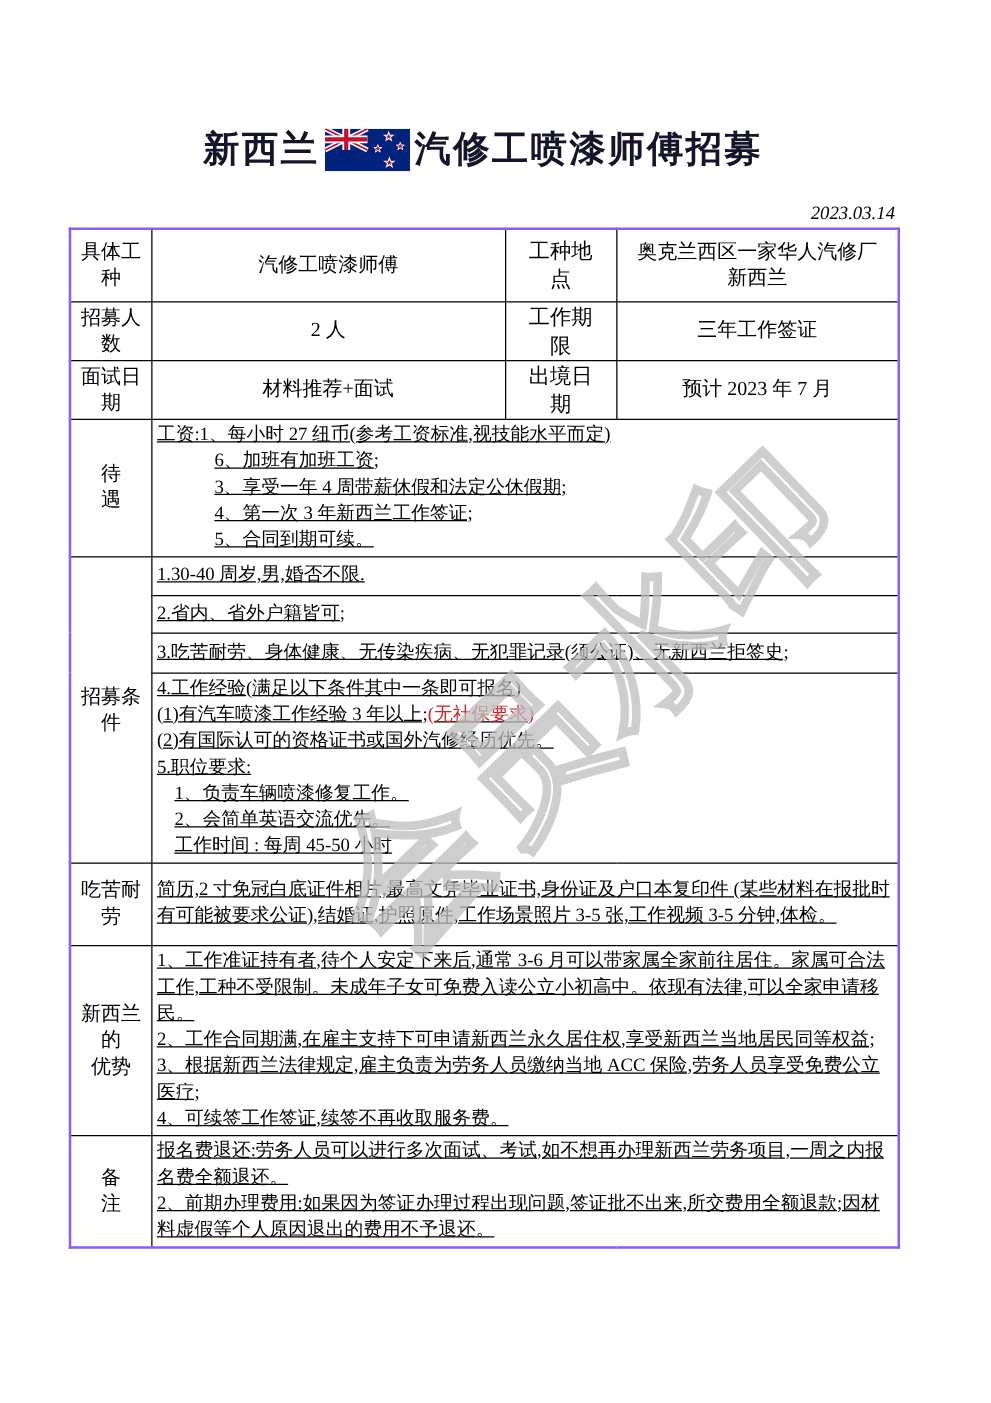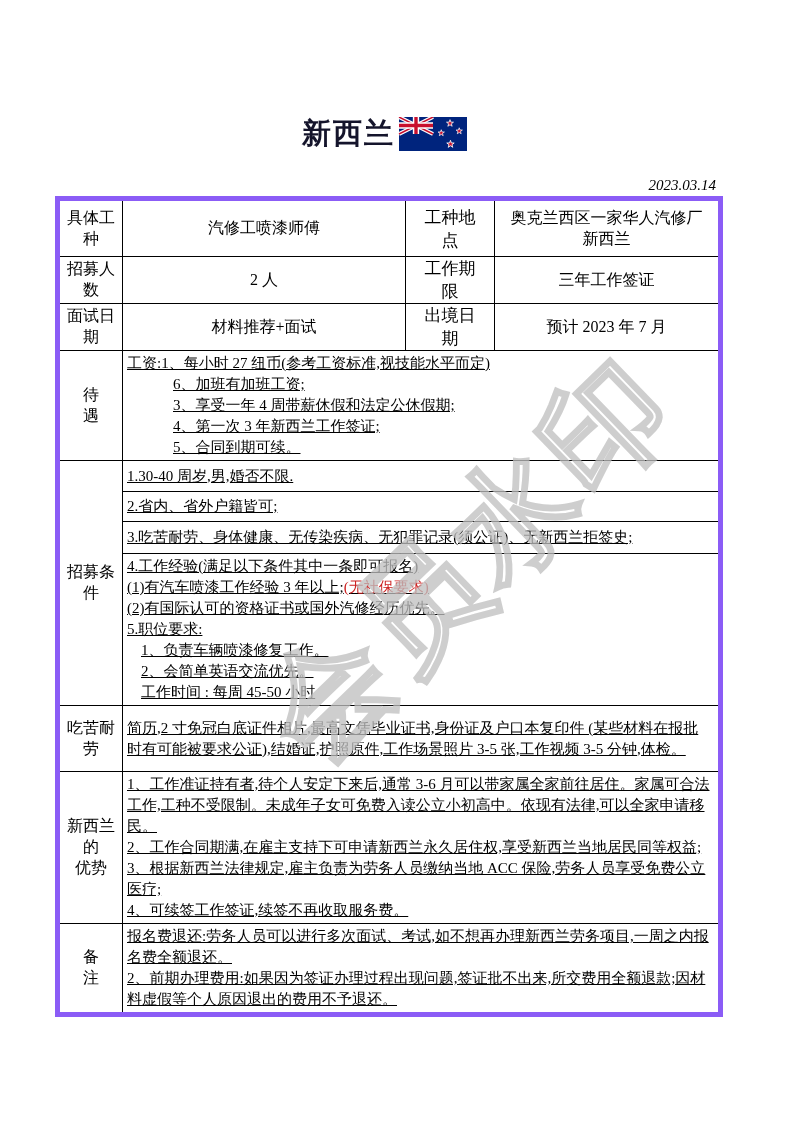--- a/index.html
+++ b/index.html
@@ -4,34 +4,34 @@
 <style>
   html,body { margin:0; padding:0; }
   body {
     width:793px; height:1122px;
     background:#ffffff;
     position:relative;
     font-family:"Liberation Serif","DejaVu Serif",serif;
     color:#000;
     overflow:hidden;
   }
-  .content { position:absolute; left:55px; top:114px; width:663px; }
+  .content { position:absolute; left:55px; top:100px; width:663px; }
 
   .title-row {
     display:flex; align-items:center; justify-content:center;
     font-size:29px; font-weight:bold; letter-spacing:2px;
     color:#14142b; white-space:nowrap;
   }
   .title-flag { width:70px; height:34px; margin:0 3px; display:block; }
 
   .date-row { text-align:right; font-size:15px; margin:23px 2px 2px 0;font-style:italic; }
 
   table.doc {
     border-collapse:collapse; width:663px; table-layout:fixed;
-    border:5px solid #8b5cf6;
+    border:2px solid #8b5cf6;
   }
   table.doc td { border:1px solid #000; vertical-align:middle; overflow:hidden; }
 
   td.lbl  { text-align:center; font-size:16px; padding:0 1px; }
   td.lbl3 { text-align:center; font-size:17px; padding:0 17px; }
   td.valc { text-align:center; font-size:16px; padding:0 3px; }
   td.text { text-align:left; font-size:15px; line-height:21px; padding:2px 5px 2px 4px;text-decoration:underline; }
   .bold   { font-weight:normal; }
   .pre    { white-space:pre-line;margin-left:32px; }
   .red    { color:#cc2222; }
@@ -71,20 +71,21 @@
         <line x1="35" y1="0" x2="35" y2="35" stroke="#c8102e" stroke-width="7"></line>
         <line x1="0" y1="17.5" x2="70" y2="17.5" stroke="#c8102e" stroke-width="7"></line>
       </g>
       <g fill="#c8102e" stroke="#ffffff" stroke-width="0.22">
         <polygon transform="translate(105,13) scale(7.5)" points="0,-1 0.235,-0.324 0.951,-0.309 0.38,0.124 0.588,0.809 0,0.4 -0.588,0.809 -0.38,0.124 -0.951,-0.309 -0.235,-0.324"></polygon>
         <polygon transform="translate(124,29) scale(6.8)" points="0,-1 0.235,-0.324 0.951,-0.309 0.38,0.124 0.588,0.809 0,0.4 -0.588,0.809 -0.38,0.124 -0.951,-0.309 -0.235,-0.324"></polygon>
         <polygon transform="translate(87,33) scale(6.8)" points="0,-1 0.235,-0.324 0.951,-0.309 0.38,0.124 0.588,0.809 0,0.4 -0.588,0.809 -0.38,0.124 -0.951,-0.309 -0.235,-0.324"></polygon>
         <polygon transform="translate(106,56) scale(8)" points="0,-1 0.235,-0.324 0.951,-0.309 0.38,0.124 0.588,0.809 0,0.4 -0.588,0.809 -0.38,0.124 -0.951,-0.309 -0.235,-0.324"></polygon>
       </g>
     </svg>
+    <span>汽修工喷漆师傅招募</span>
   </div>
 
   <div class="date-row">2023.03.14</div>
 
   <table class="doc">
     <colgroup>
       <col style="width:65px">
         <col style="width:283px">
         <col style="width:89px">
         <col style="width:226px">

